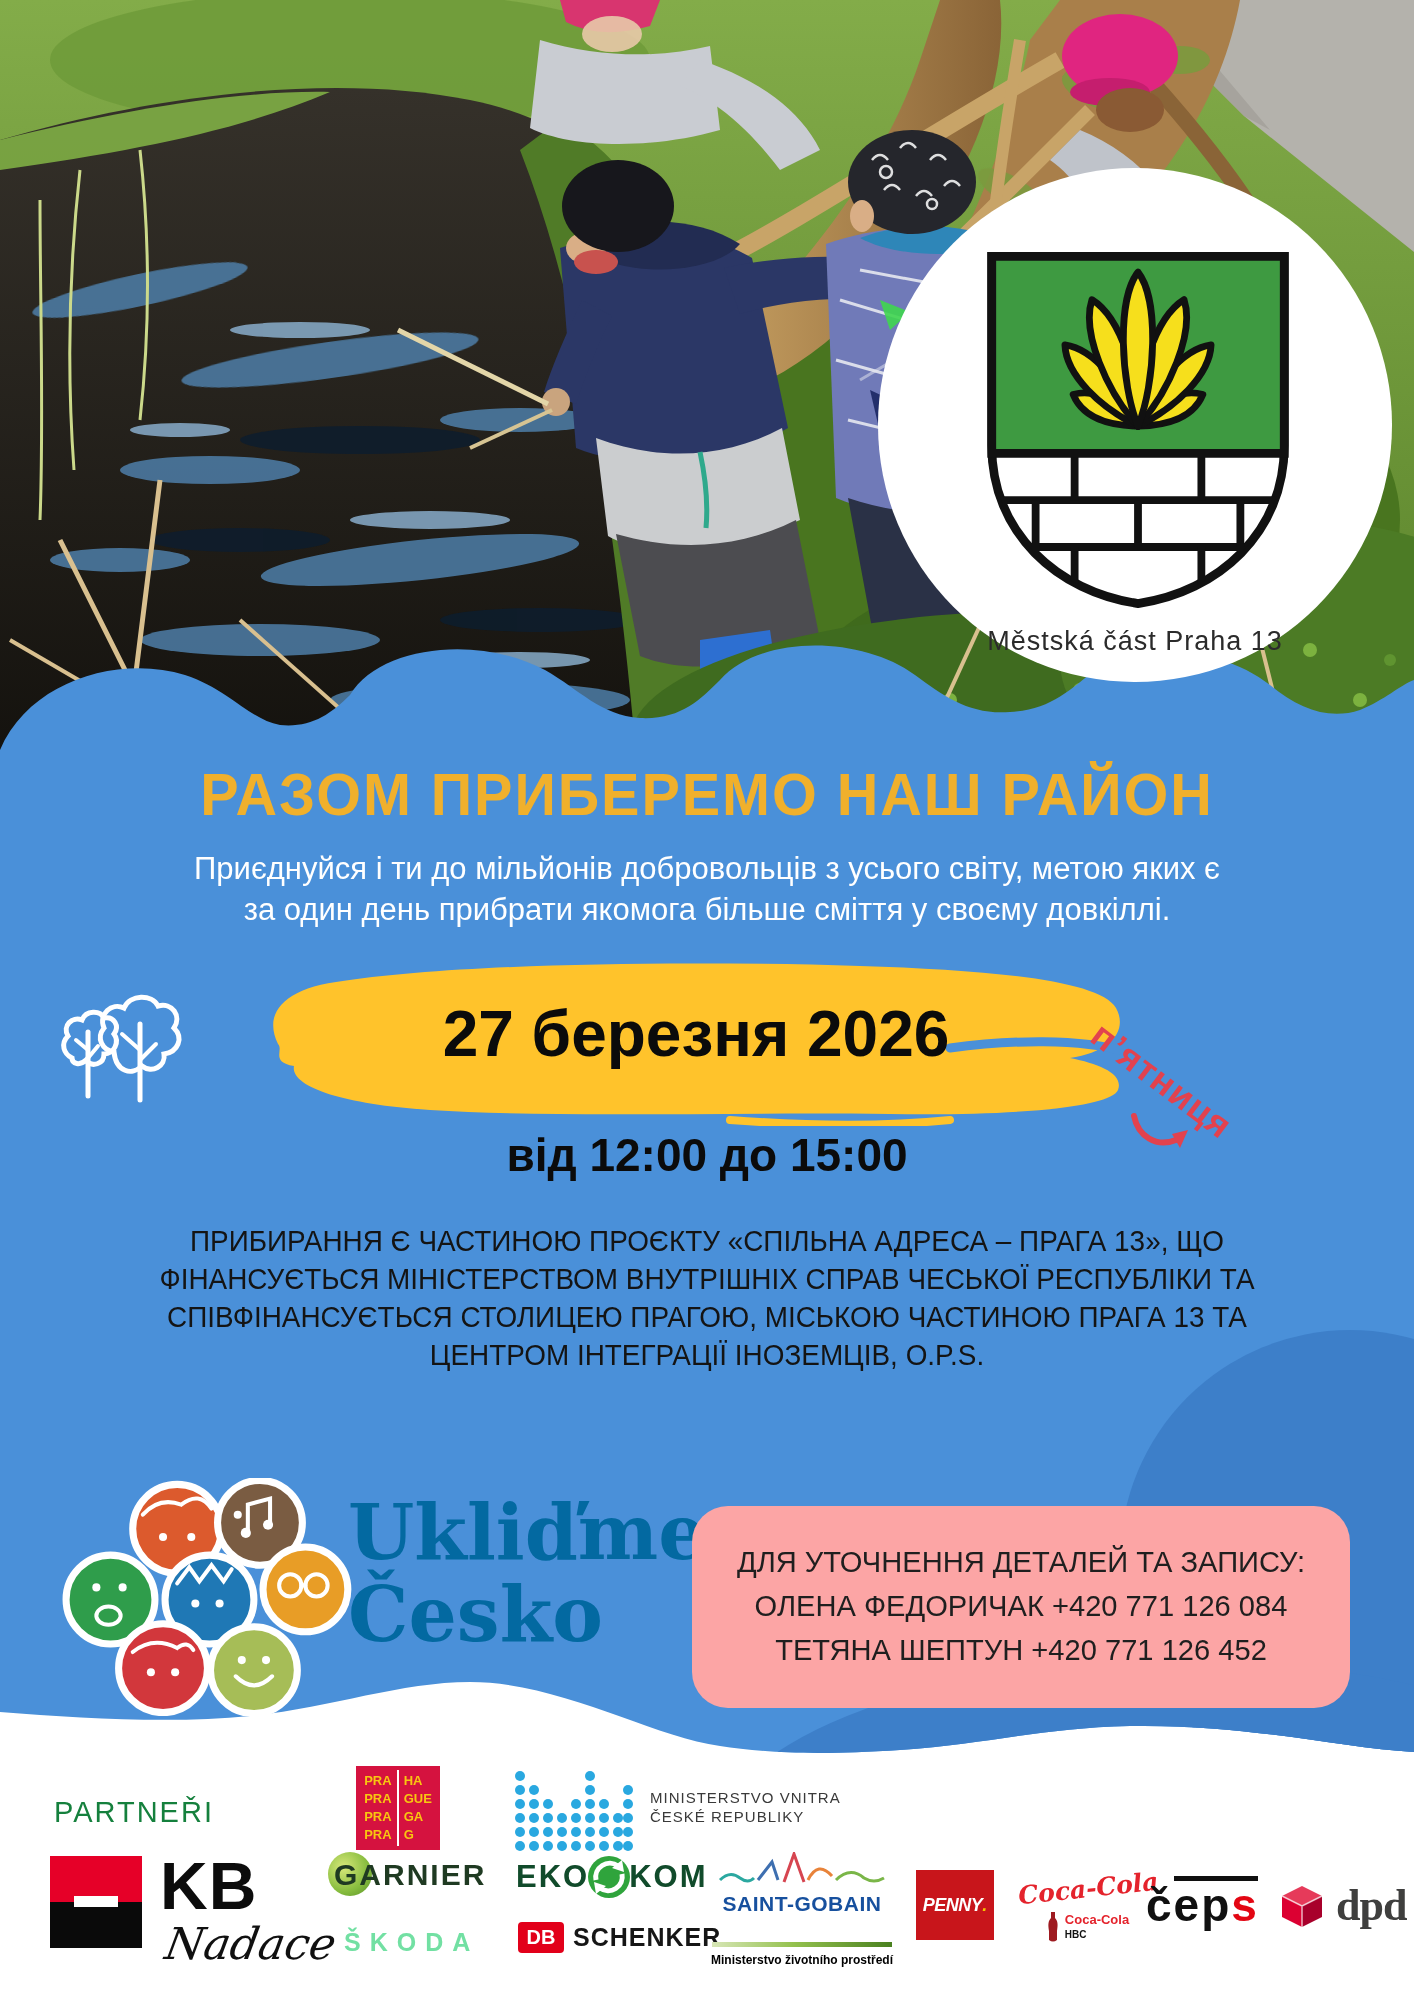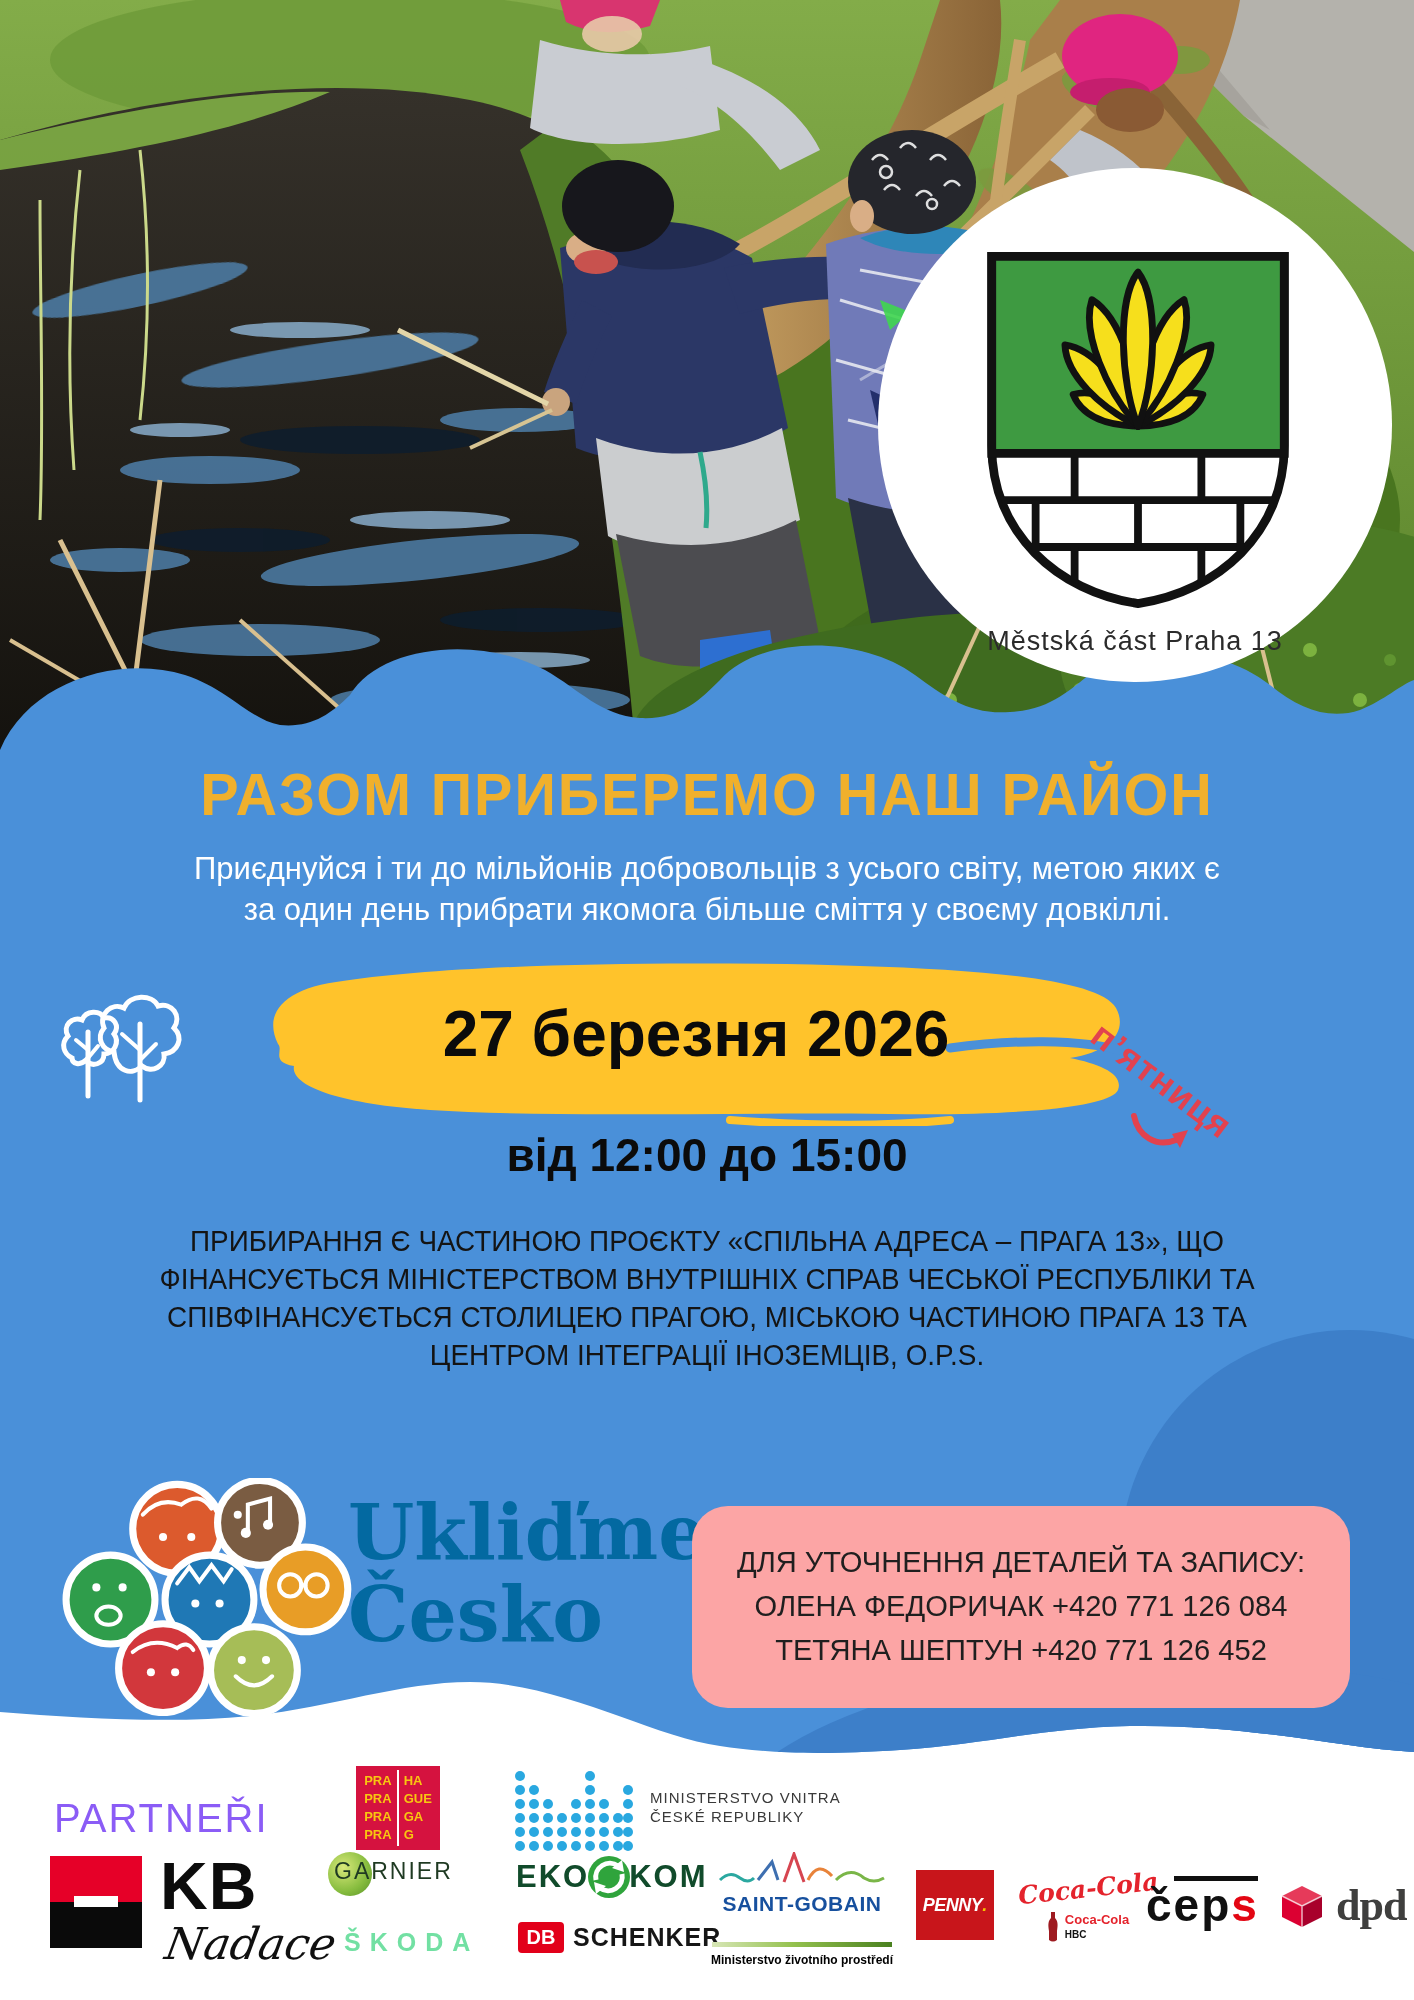--- a/index.html
+++ b/index.html
@@ -51,21 +51,21 @@
            font-family:"DejaVu Serif",serif;font-weight:bold;font-size:76px;line-height:82px;}
 
   
   .contact-box{position:absolute;left:692px;top:1506px;width:658px;height:202px;
                background:#fca5a5;border-radius:36px;}
   .contact-inner{padding-top:34px;text-align:center;color:#1f1f1f;font-size:30px;
                  line-height:44px;font-weight:500;transform:scaleX(.97);}
   .contact-inner div{white-space:nowrap;}
 
   
-  .partneri{position:absolute;left:54px;top:1796px;font-size:40px;color:#8b5cf6;
+  .partneri{position:absolute;left:54px;top:1796px;font-size:29px;color:#15803d;
             letter-spacing:2px;font-weight:400;}
   .prague{position:absolute;left:356px;top:1766px;width:84px;height:84px;background:#D5123F;
           display:flex;align-items:center;justify-content:center;}
   .prague .col{display:flex;flex-direction:column;}
   .prague .cell{color:#F8C610;font-size:13px;font-weight:bold;line-height:18px;padding:0 5px;}
   .prague .div{width:2px;background:#ffffff;align-self:stretch;margin:4px 0;}
   .ministry{position:absolute;left:512px;top:1768px;display:flex;align-items:flex-start;}
   .ministry .txt{margin-left:14px;margin-top:20px;font-size:15px;line-height:19px;
                  letter-spacing:1px;color:#3a3a3a;font-weight:500;}
   .kb{position:absolute;left:50px;top:1856px;display:flex;}
@@ -73,21 +73,21 @@
   .kb-sq .r{position:absolute;left:0;top:0;width:92px;height:46px;background:#E60028;}
   .kb-sq .b{position:absolute;left:0;top:46px;width:92px;height:46px;background:#0a0a0a;}
   .kb-sq .d{position:absolute;left:24px;top:40px;width:44px;height:11px;background:#ffffff;}
   .kb-txt{margin-left:18px;}
   .kb-txt .kbl{font-size:66px;font-weight:bold;color:#0c0c0c;line-height:60px;letter-spacing:1px;}
   .kb-txt .nad{font-family:"DejaVu Serif",serif;font-style:italic;font-size:44px;color:#101010;
                transform:skewX(-10deg);margin-top:2px;margin-left:6px;}
   .garnier{position:absolute;left:334px;top:1858px;}
   .garnier .leaf{position:absolute;left:-6px;top:-6px;width:44px;height:44px;border-radius:50%;
      background:radial-gradient(circle at 35% 35%, #D8E87A, #86BC3E 60%, #568F27);}
-  .garnier .g-txt{position:relative;font-size:23px;font-weight:normal;color:#1F3A22;letter-spacing:2px;text-align:right;}
+  .garnier .g-txt{position:relative;font-size:30px;font-weight:bold;color:#1F3A22;letter-spacing:2px;text-align:right;}
   .skoda{position:absolute;left:344px;top:1928px;font-size:25px;font-weight:bold;color:#72E0A3;
          letter-spacing:9px;}
   .ekokom{position:absolute;left:516px;top:1854px;display:flex;align-items:center;}
   .ekokom span{font-size:31px;font-weight:bold;color:#114B2B;letter-spacing:2px;}
   .ekokom svg{margin:0 -3px;}
   .db{position:absolute;left:518px;top:1922px;display:flex;align-items:center;}
   .db-box{width:46px;height:31px;background:#E2001A;border-radius:4px;color:#ffffff;
           display:flex;align-items:center;justify-content:center;font-weight:bold;font-size:20px;}
   .db-name{margin-left:9px;font-size:25px;font-weight:bold;color:#161616;letter-spacing:1px;}
   .sg{position:absolute;left:700px;top:1852px;width:204px;text-align:center;}

